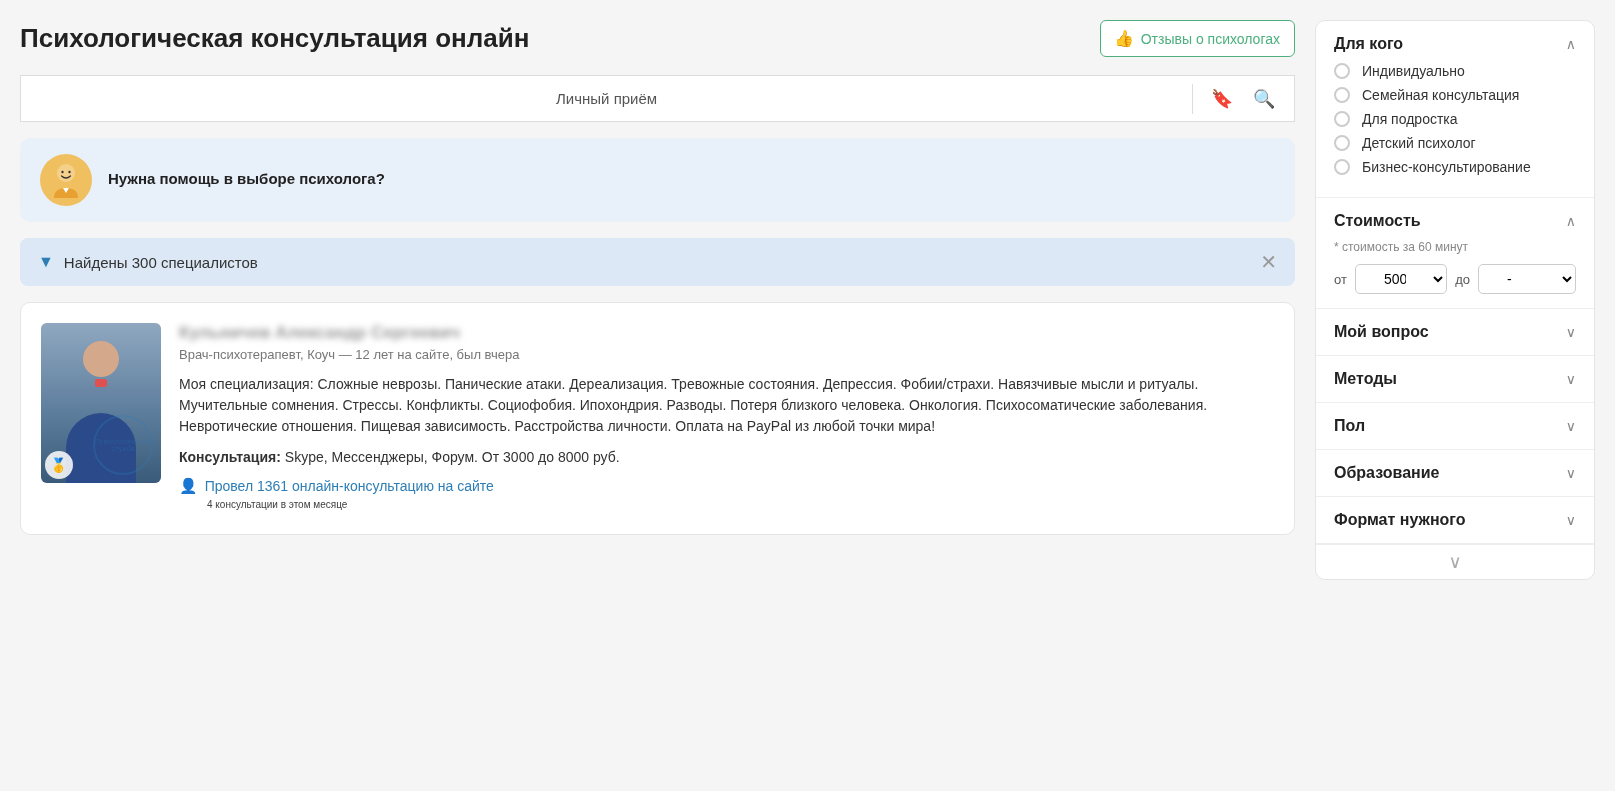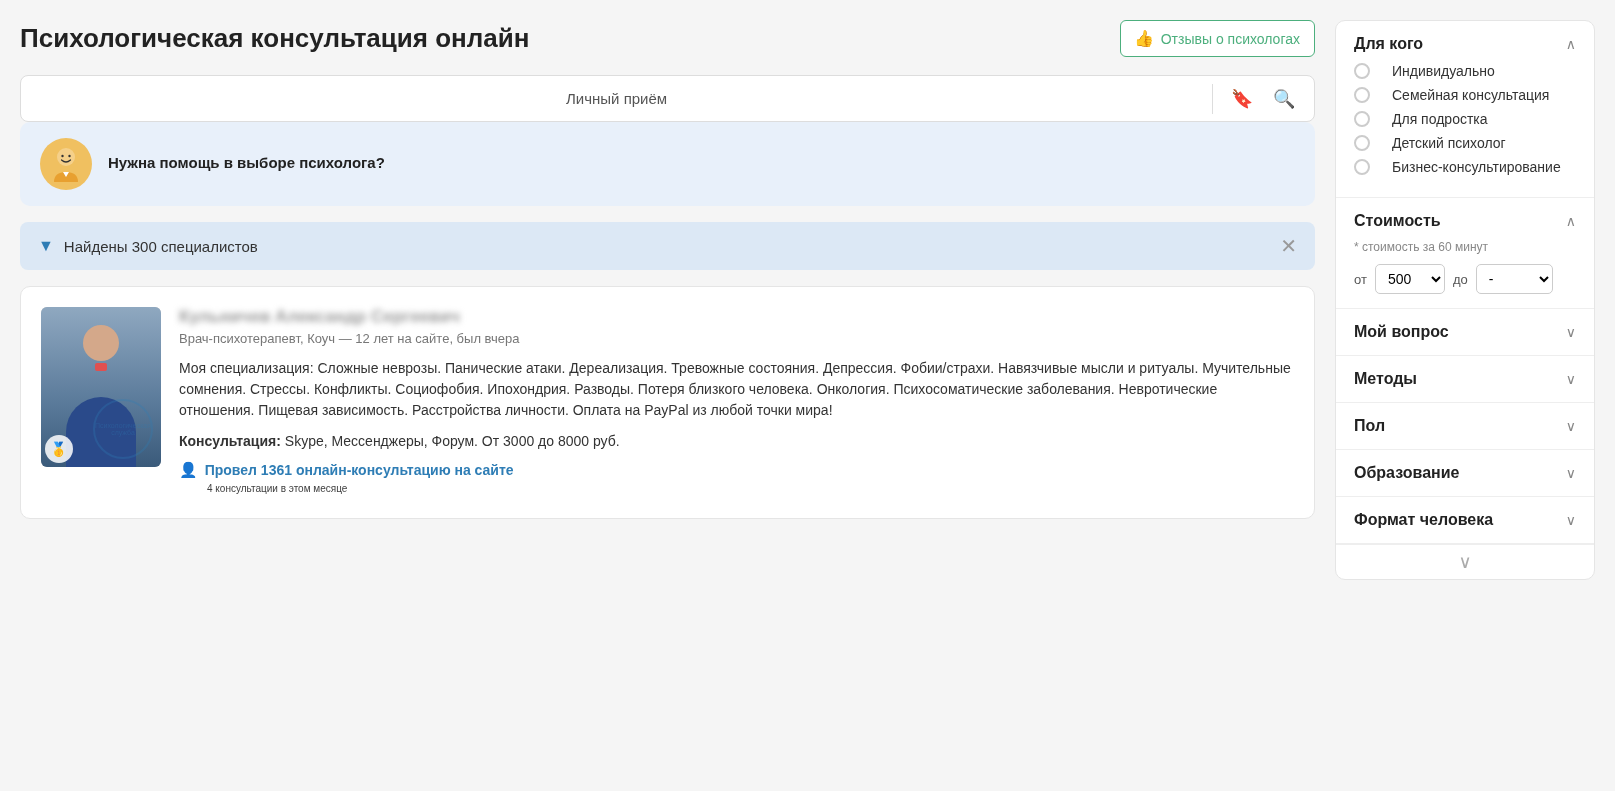--- a/index.html
+++ b/index.html
@@ -14,21 +14,21 @@
       max-width: 1615px;
       margin: 0 auto;
       padding: 20px 20px 20px 20px;
       gap: 20px;
     }
     .main-content {
       flex: 1;
       min-width: 0;
     }
     .sidebar {
-      width: 260px;
+      width: 280px;
       flex-shrink: 0;
     }
 
     
     .page-header {
       display: flex;
       align-items: center;
       justify-content: space-between;
       margin-bottom: 18px;
     }
@@ -52,23 +52,24 @@
     }
     .reviews-btn .thumb-icon {
       font-size: 16px;
     }
 
     
     .tabs-row {
       display: flex;
       align-items: center;
       gap: 0;
+      margin-bottom: 16px;
       background: #fff;
       border: 1px solid #ddd;
-      border-radius: 8px;
+      border-radius: 0;
       overflow: hidden;
     }
     .tab-btn {
       flex: 1;
       padding: 14px 20px;
       border: none;
       background: transparent;
       font-size: 15px;
       cursor: pointer;
       color: #555;
@@ -240,21 +241,21 @@
       gap: 7px;
       font-size: 14px;
       margin-bottom: 4px;
     }
     .stat-icon {
       color: #2e7db5;
       font-size: 15px;
     }
     .stat-count {
       color: #2e7db5;
-      font-weight: 700;
+      font-weight: 400;
     }
     .stat-month {
       color: #404040;
       font-size: 10px;
       margin-left: 28px;
     }
 
     
     .watermark-area {
       position: absolute;
@@ -302,21 +303,21 @@
     .chevron-icon {
       font-size: 14px;
       color: #888;
     }
     .filter-options {
       margin-top: 10px;
     }
     .filter-option {
       display: flex;
       align-items: flex-end;
-      gap: 22px;
+      gap: 12px;
       margin-bottom: 8px;
       font-size: 14px;
       color: #333;
       cursor: pointer;
     }
     .radio-circle {
       width: 16px;
       height: 16px;
       border-radius: 50%;
       border: 2px solid #ccc;
@@ -335,21 +336,21 @@
       align-items: center;
       gap: 8px;
     }
     .cost-label {
       font-size: 13px;
       color: #555;
     }
     .cost-select {
       border: 1px solid #ccc;
       border-radius: 5px;
-      padding: 5px 8px;
+      padding: 5px 24px;
       font-size: 14px;
       background: #fff;
       cursor: pointer;
       min-width: 70px;
     }
 
     
     .top-right-area {
       display: flex;
       align-items: flex-start;
@@ -586,21 +587,21 @@
 
       <div class="sidebar-section">
         <div class="sidebar-section-header">
           <span class="sidebar-section-title">Образование</span>
           <span class="chevron-icon">∨</span>
         </div>
       </div>
 
       <div class="sidebar-section">
         <div class="sidebar-section-header">
-          <span class="sidebar-section-title">Формат человека</span>
+          <span class="sidebar-section-title">Формат нужного</span>
           <span class="chevron-icon">∨</span>
         </div>
       </div>
 
       <div class="sidebar-scroll-hint">
         <span class="scroll-chevron">∨</span>
       </div>
 
     </div>
   </div>

